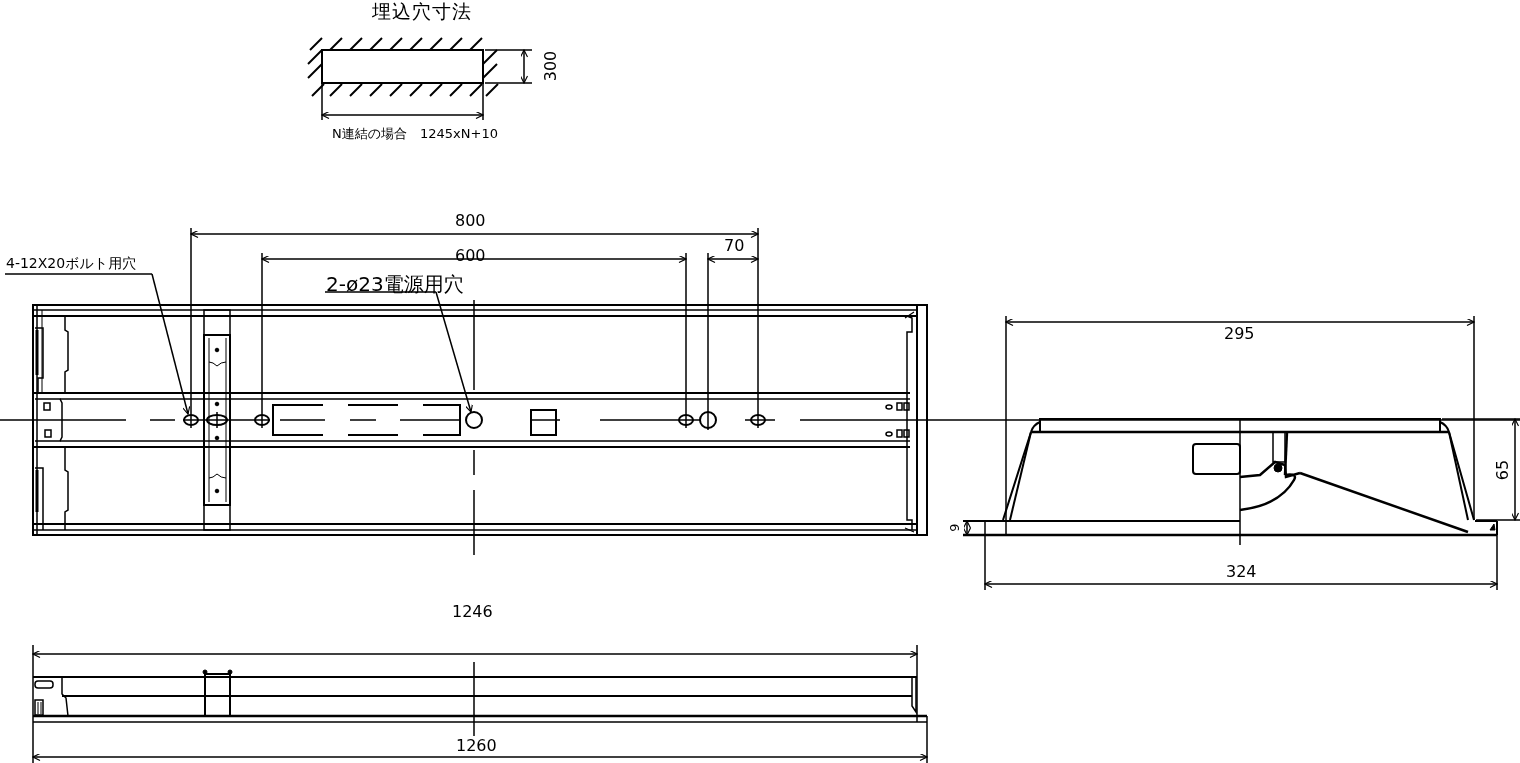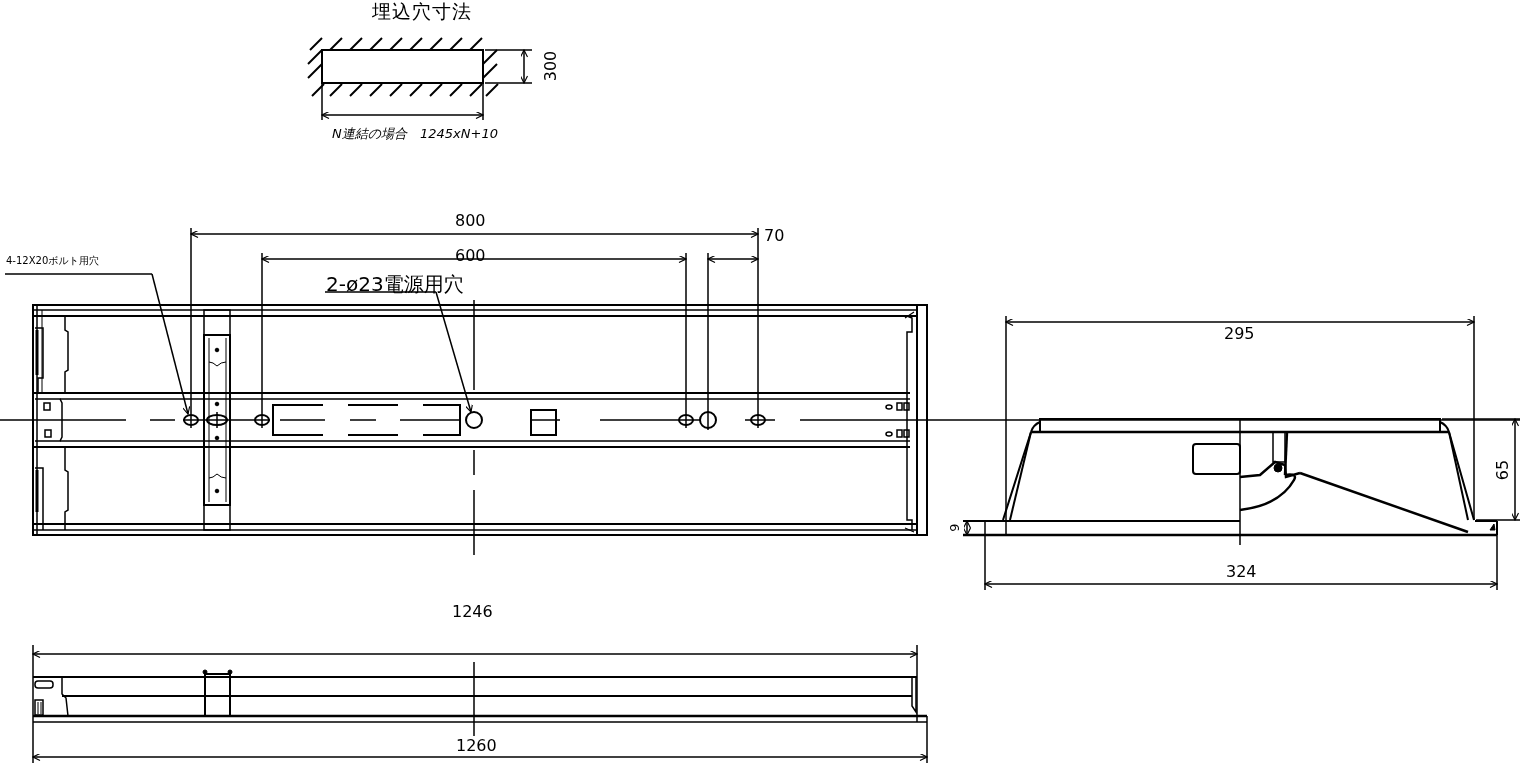--- a/index.html
+++ b/index.html
@@ -231,26 +231,26 @@
 
     <line x1="33" y1="654" x2="917" y2="654" stroke-width="1.5" marker-start="url(#arr)" marker-end="url(#arr)"></line>
     <line x1="33" y1="757" x2="927" y2="757" stroke-width="1.5" marker-start="url(#arr)" marker-end="url(#arr)"></line>
   </g>
 </svg>
 
 <div class="lbl lbl-title" style="left:372px; top:2px;">埋込穴寸法</div>
 <div class="lbl" style="left:536px; top:58px; width:30px; text-align:center;">
   <div class="rot" style="display:inline-block;">300</div>
 </div>
-<div class="lbl lbl-sm" style="left:332px; top:127px;font-style:italic;">N連結の場合　1245xN+10</div>
+<div class="lbl lbl-sm" style="left:332px; top:127px;">N連結の場合　1245xN+10</div>
 
 <div class="lbl" style="left:455px; top:213px;">800</div>
 <div class="lbl" style="left:455px; top:248px;">600</div>
-<div class="lbl" style="left:724px; top:228px;margin-left:40px;">70</div>
-<div class="lbl lbl-sm" style="left:6px; top:256px; font-size:10px;">4-12X20ボルト用穴</div>
+<div class="lbl" style="left:724px; top:238px;">70</div>
+<div class="lbl lbl-sm" style="left:6px; top:256px; font-size:14px;">4-12X20ボルト用穴</div>
 <div class="lbl lbl-sm" style="left:326px; top:274px; font-size:20px;">2-ø23電源用穴</div>
 
 <div class="lbl" style="left:1224px; top:302px;margin-top:24px;">295</div>
 <div class="lbl" style="left:1226px; top:564px;">324</div>
 <div class="lbl" style="left:1493px; top:462px;">
   <div class="rot" style="display:inline-block;">65</div>
 </div>
 <div class="lbl lbl-sm" style="left:950px; top:521px;">
   <div class="rot" style="display:inline-block;">9</div>
 </div>

